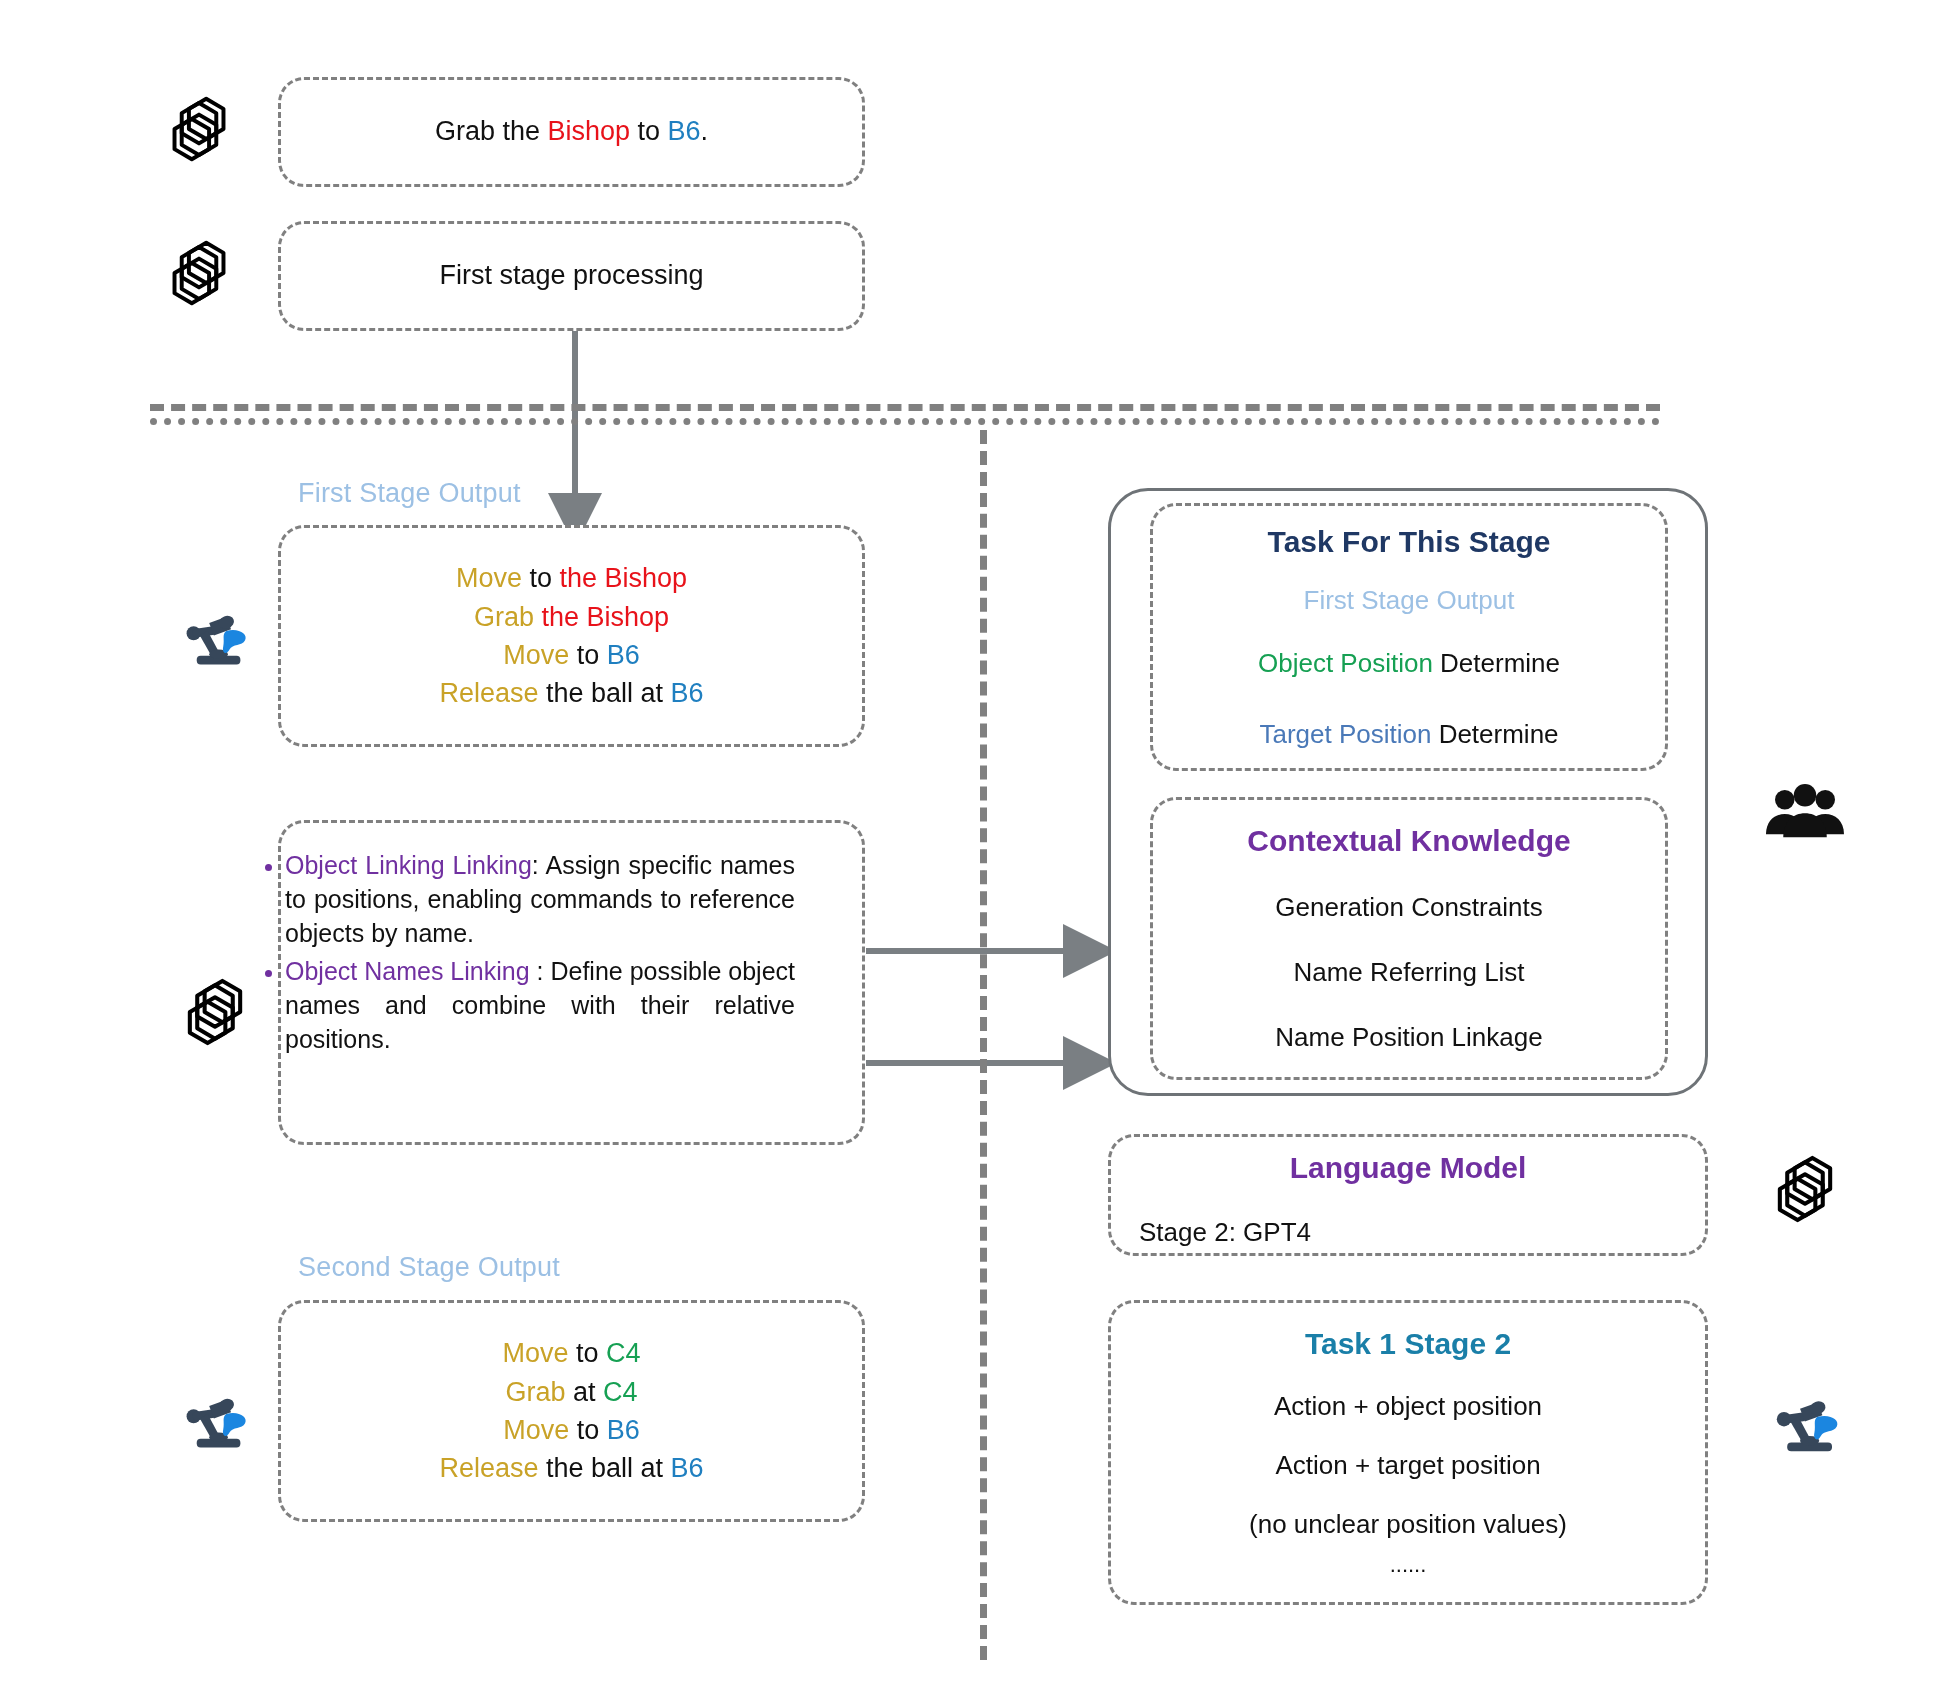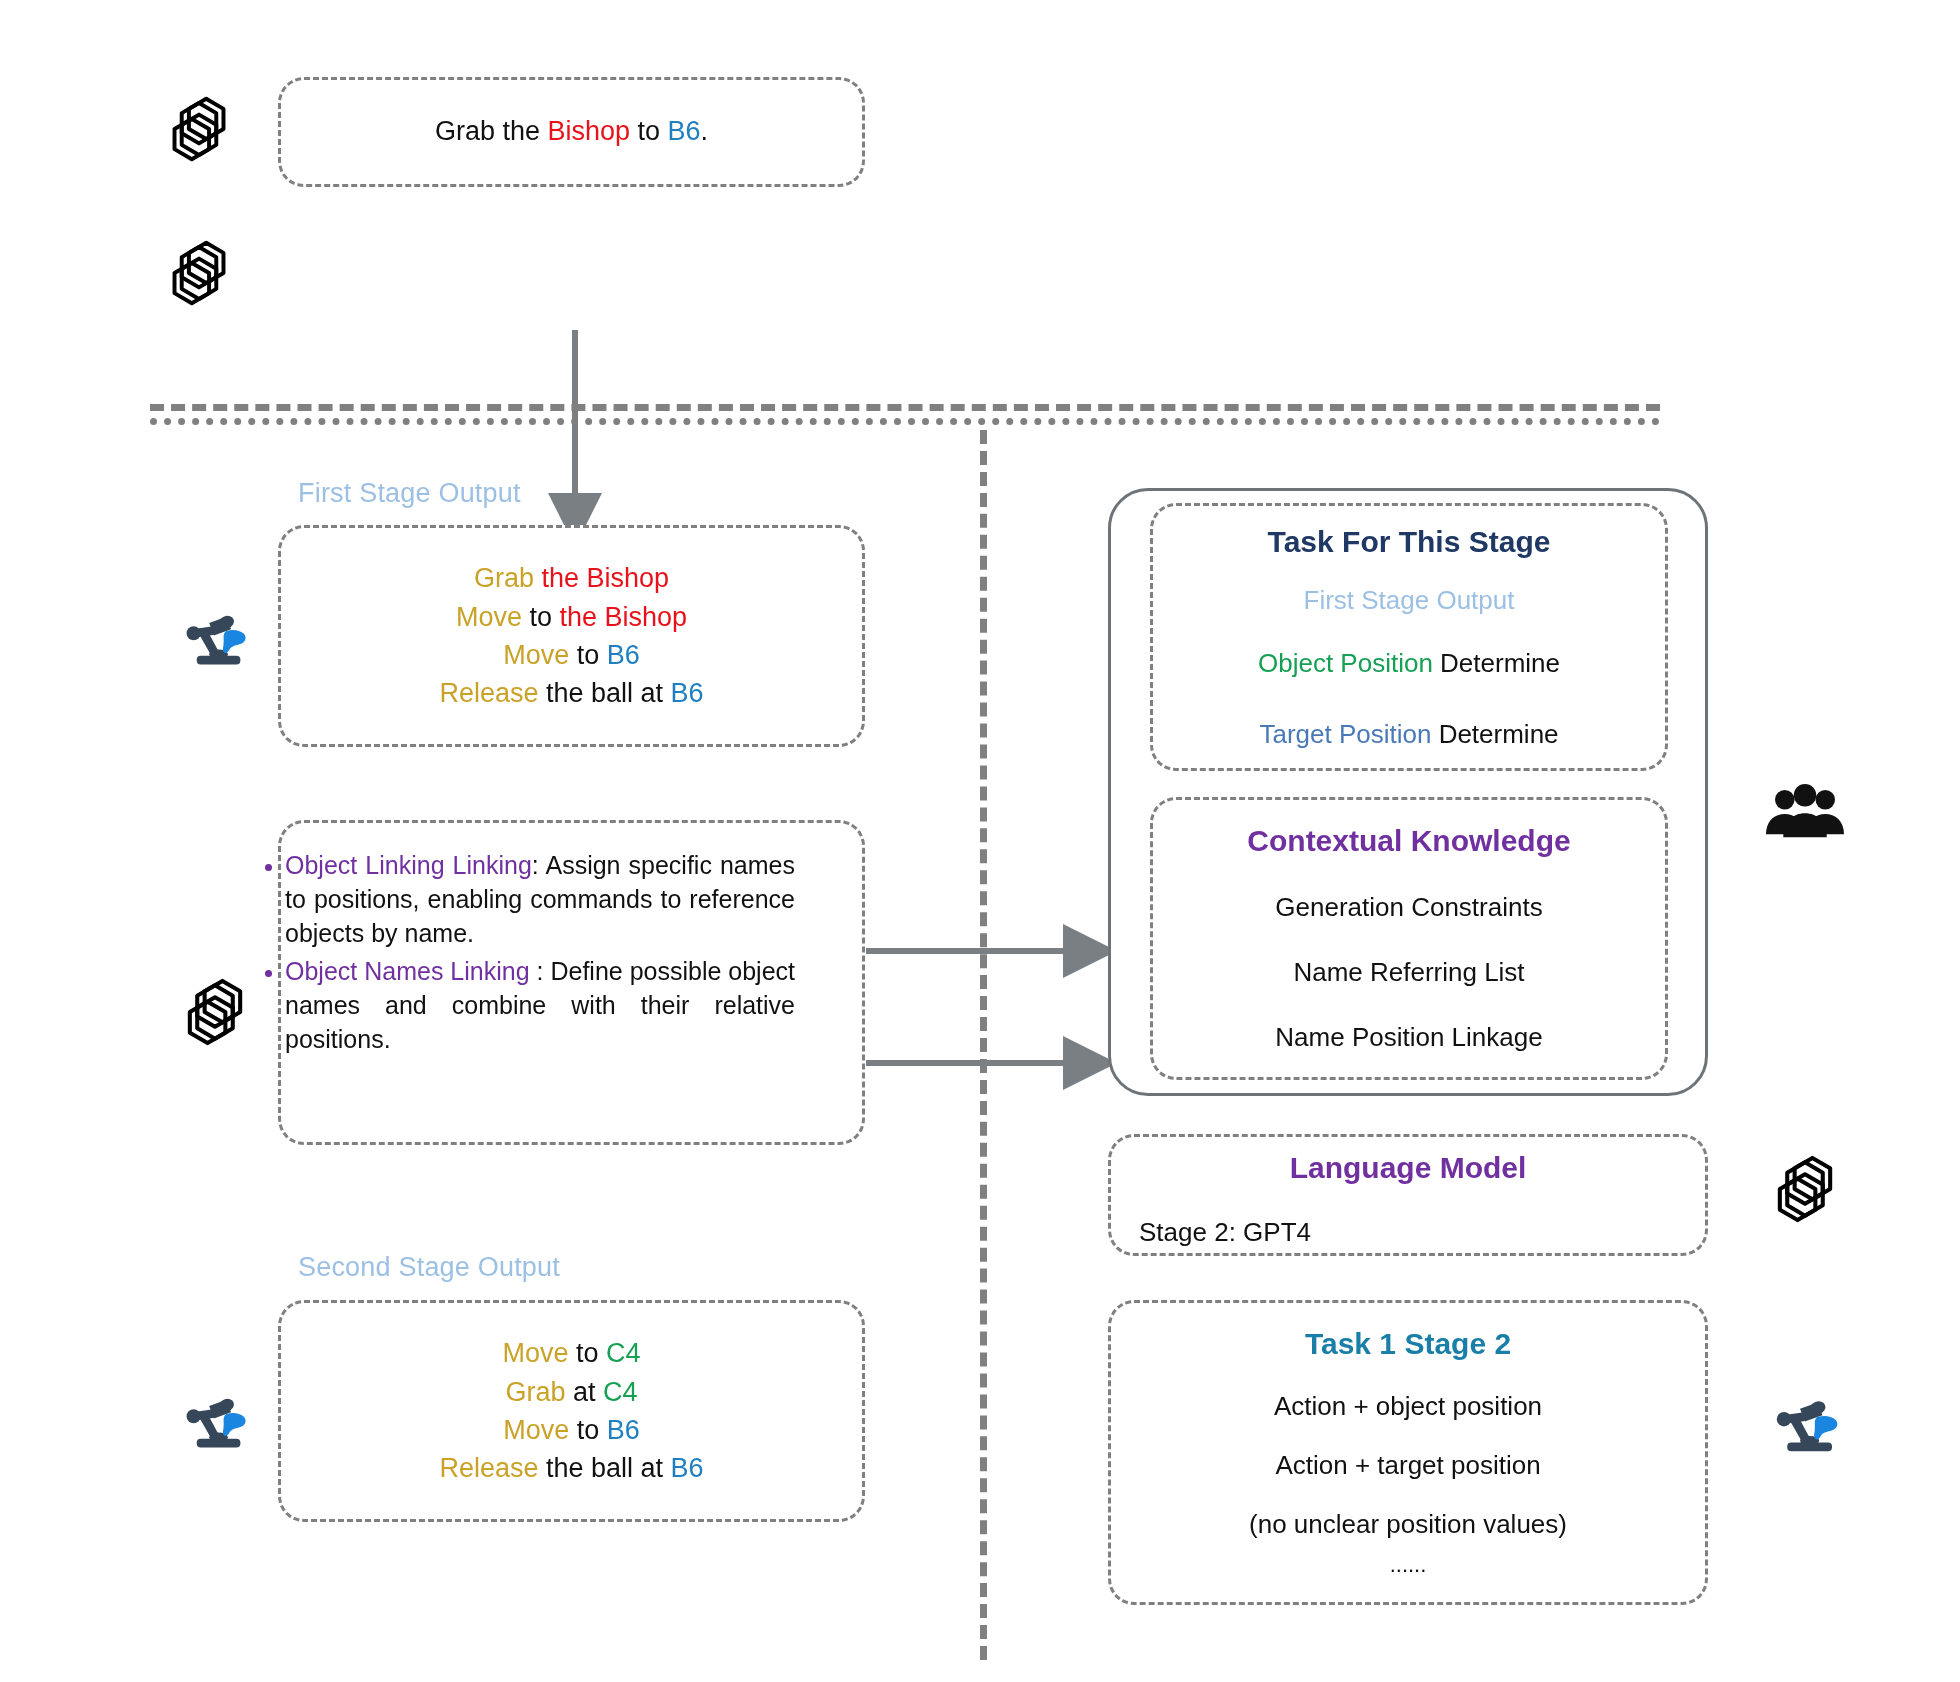--- a/index.html
+++ b/index.html
@@ -153,20 +153,23 @@
     <svg viewBox="0 0 100 100" width="72" height="72">
       <g fill="none" stroke="#000" stroke-width="5.5" stroke-linejoin="round">
         <path d="M50 14 L74 28 L74 56 L50 70 L26 56 L26 28 Z"></path>
         <path d="M50 30 L74 44 L74 72 L50 86 L26 72 L26 44 Z"></path>
         <path d="M36 22 L60 8 L84 22 L84 50 L60 64 L36 50 Z"></path>
         <path d="M16 50 L40 36 L64 50 L64 78 L40 92 L16 78 Z"></path>
       </g>
     </svg>
   </div>
 
+  <div class="ddbox promptbox ctr" style="left:278px;top:221px;width:587px;height:110px;">
+    <div class="c-black">First stage processing</div>
+  </div>
 
   <div class="label-lightblue" style="left:298px;top:478px;">First Stage Output</div>
 
   <div class="icon" style="left:178px;top:595px;width:78px;height:78px;">
     <svg viewBox="0 0 100 100" width="78" height="78">
       <g fill="#37475a">
         <ellipse cx="20" cy="49" rx="9" ry="9"></ellipse>
         <rect x="18" y="44" width="30" height="11" rx="5" transform="rotate(-8 18 44)"></rect>
         <path d="M40 36 L62 28 L68 44 L46 52 Z"></path>
         <ellipse cx="62" cy="35" rx="10" ry="8" transform="rotate(-20 62 35)"></ellipse>
@@ -175,22 +178,22 @@
         <ellipse cx="52" cy="76" rx="12" ry="6"></ellipse>
       </g>
       <g fill="#1b86e0">
         <path d="M62 46 C78 42 90 50 86 58 C82 66 70 62 66 70 C62 78 56 74 58 66 C60 56 56 50 62 46 Z"></path>
       </g>
     </svg>
   </div>
 
   <div class="ddbox ctr" style="left:278px;top:525px;width:587px;height:222px;">
     <div class="cmdlist" id="fsout">
+        <div><span class="c-gold">Move</span><span class="c-black"> to </span><span class="c-red">the Bishop</span></div>
         <div><span class="c-gold">Grab</span><span class="c-black"> </span><span class="c-red">the Bishop</span></div>
-        <div><span class="c-gold">Move</span><span class="c-black"> to </span><span class="c-red">the Bishop</span></div>
         <div><span class="c-gold">Move</span><span class="c-black"> to </span><span class="c-blue">B6</span></div>
         <div><span class="c-gold">Release</span><span class="c-black"> the ball at </span><span class="c-blue">B6</span></div>
       </div>
   </div>
 
   <div class="icon" style="left:178px;top:975px;width:74px;height:74px;">
     <svg viewBox="0 0 100 100" width="74" height="74">
       <g fill="none" stroke="#000" stroke-width="5.5" stroke-linejoin="round">
         <path d="M50 14 L74 28 L74 56 L50 70 L26 56 L26 28 Z"></path>
         <path d="M50 30 L74 44 L74 72 L50 86 L26 72 L26 44 Z"></path>

